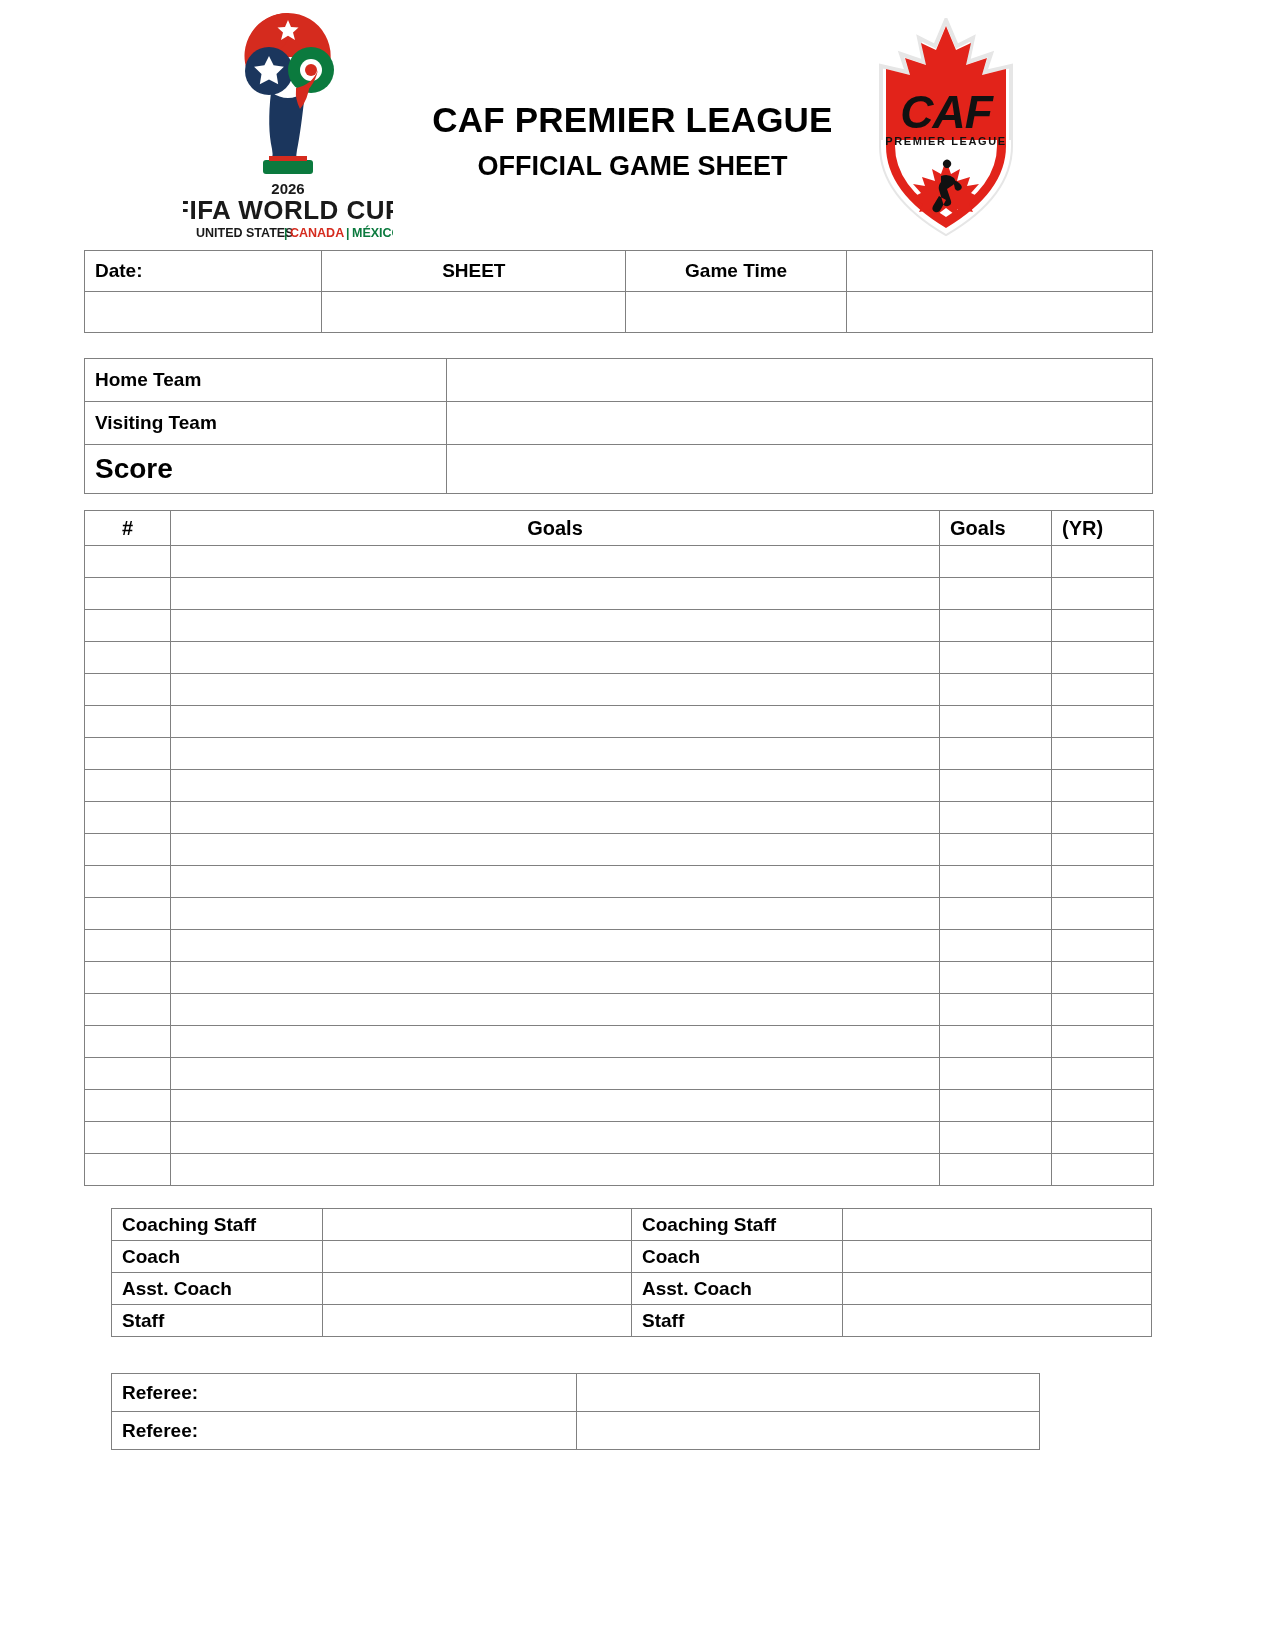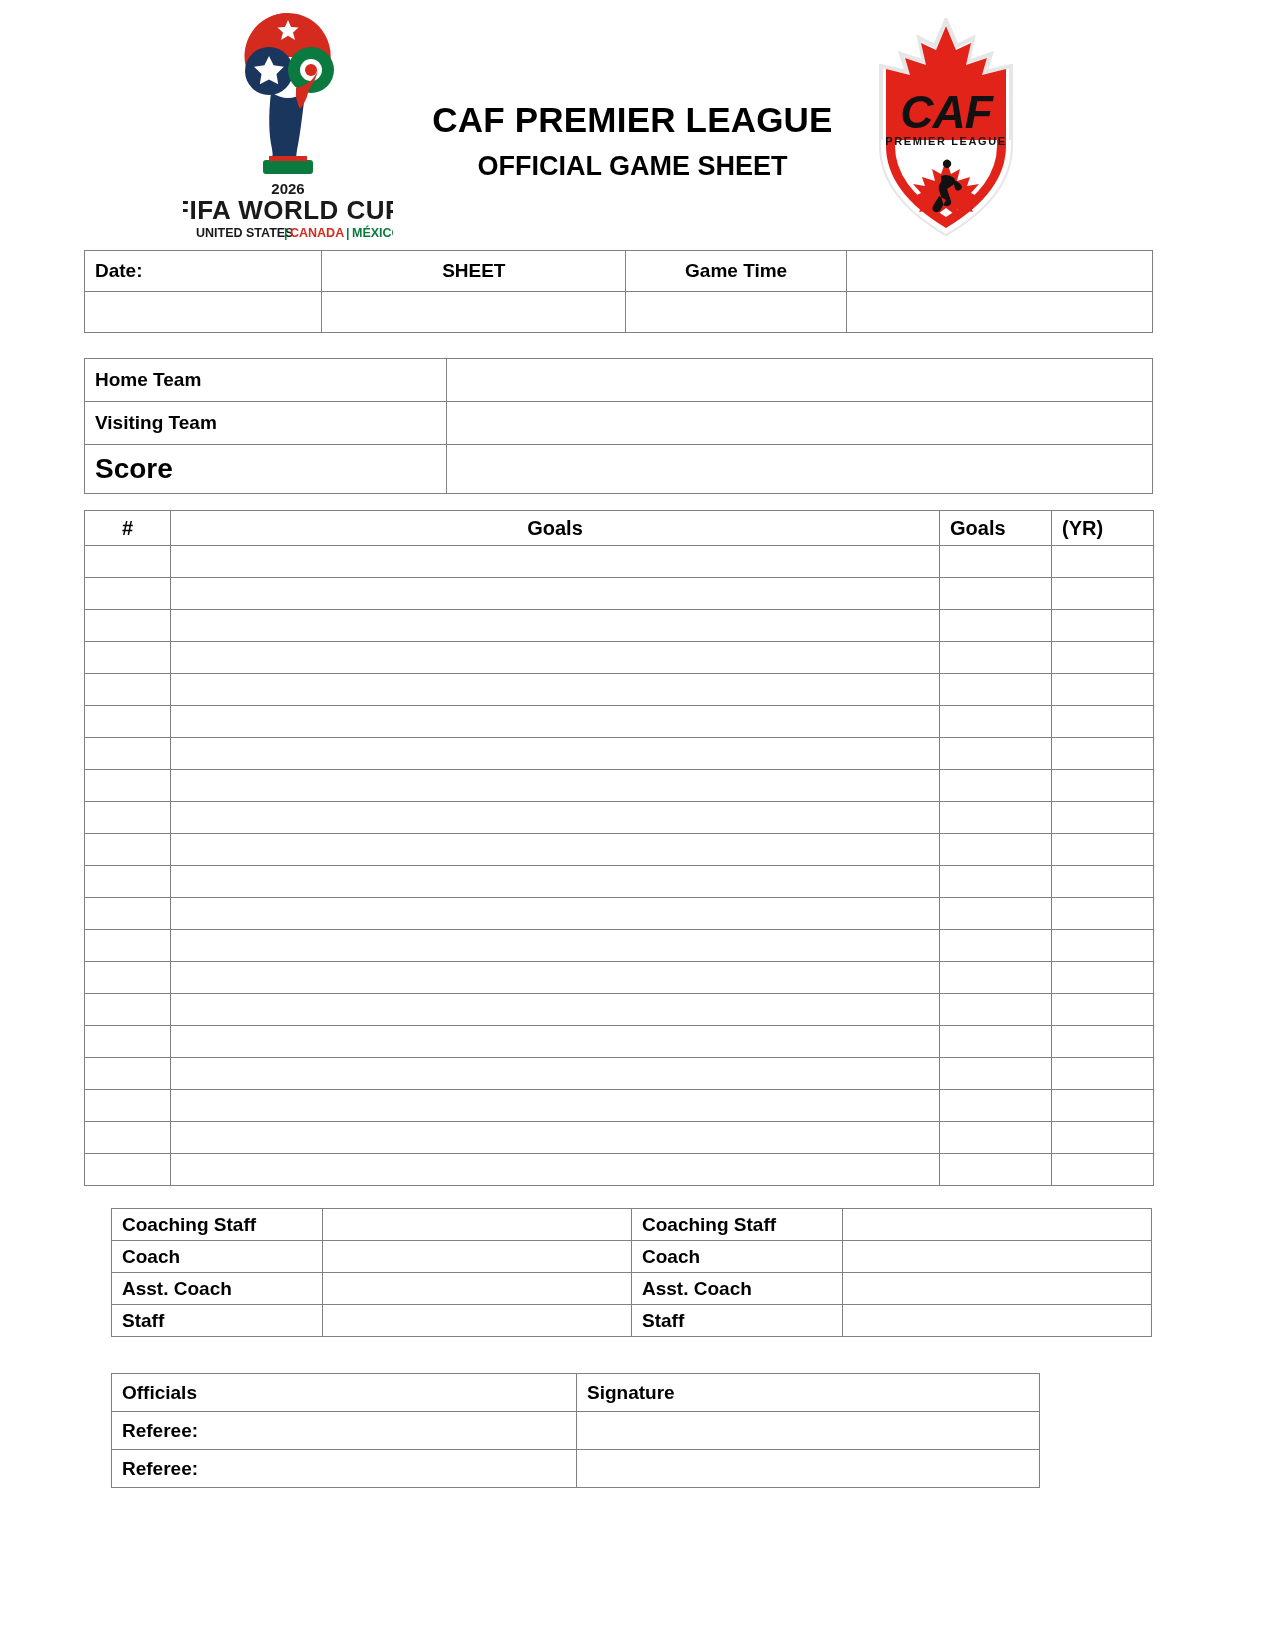--- a/index.html
+++ b/index.html
@@ -384,24 +384,20 @@
           <td class="s-lbl">Staff</td>
           <td class="s-val"></td>
           <td class="s-lbl">Staff</td>
           <td class="s-val"></td>
         </tr>
       </tbody>
   </table>
 
   <table class="tbl-officials">
     <tbody>
-        <tr>
-      <td class="o-lbl">Officials</td>
-      <td class="o-sig">Signature</td>
-    </tr>
     <tr class="ref-row">
       <td class="o-lbl">Referee:</td>
       <td class="o-sig"></td>
     </tr>
     <tr class="ref-row">
       <td class="o-lbl">Referee:</td>
       <td class="o-sig"></td>
     </tr>
   </tbody>
     </table>

